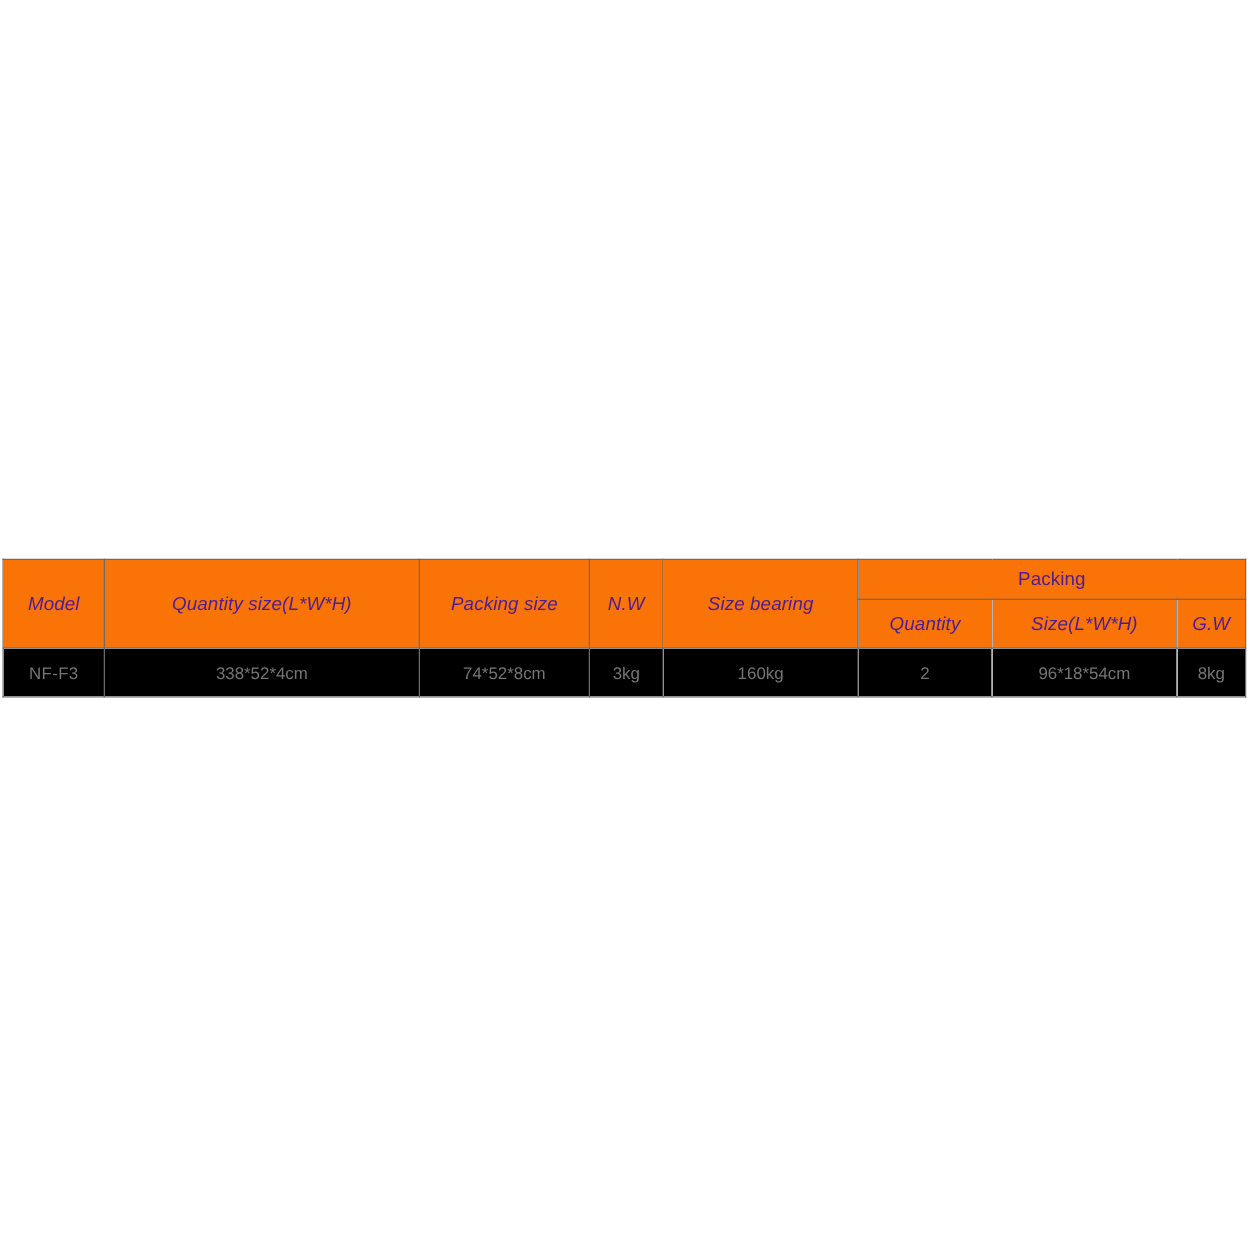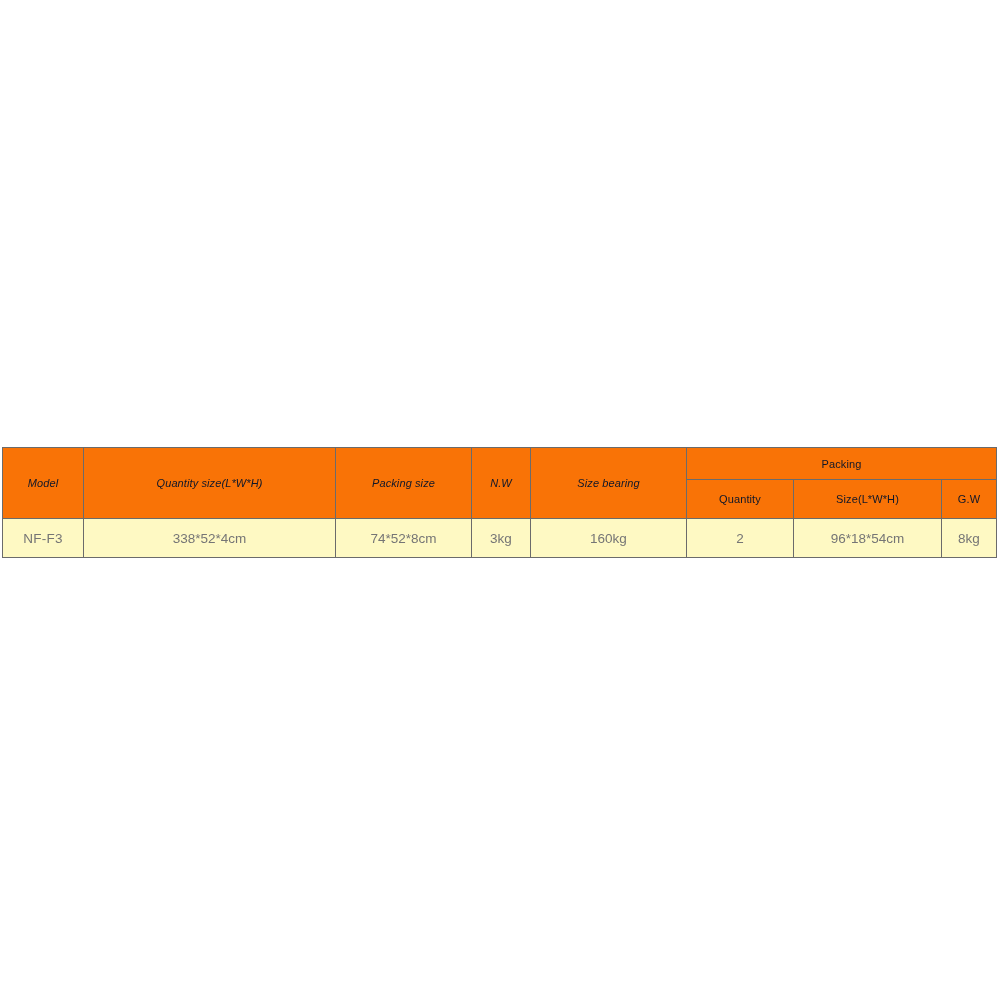--- a/index.html
+++ b/index.html
@@ -45,33 +45,33 @@
     padding: 0 4px;
     text-align: center;
     vertical-align: middle;
     overflow: hidden;
     white-space: nowrap;
   }
 
   
   table.spec-table th {
     background: #f97306;
-    color: #0f172a;
+    color: #4c1d95;
     font-weight: normal;
-    font-size: 11px;
+    font-size: 15px;
     letter-spacing: 0.1px;
   }
 
   th.h-tall      { height: 69px; font-style: italic; }
   th.h-group     { height: 31px; }
-  th.h-sub       { height: 38px; }
+  th.h-sub       { height: 38px; font-style: italic; }
 
   
   table.spec-table td {
-    background: #fef9c3;
+    background: #000000;
     height: 38px;
     font-size: 13.5px;
     color: #757575;
     font-weight: normal;
   }
 
   td.model-cell {
     color: #545454;
     font-weight: bold;
     letter-spacing: 0.3px;

